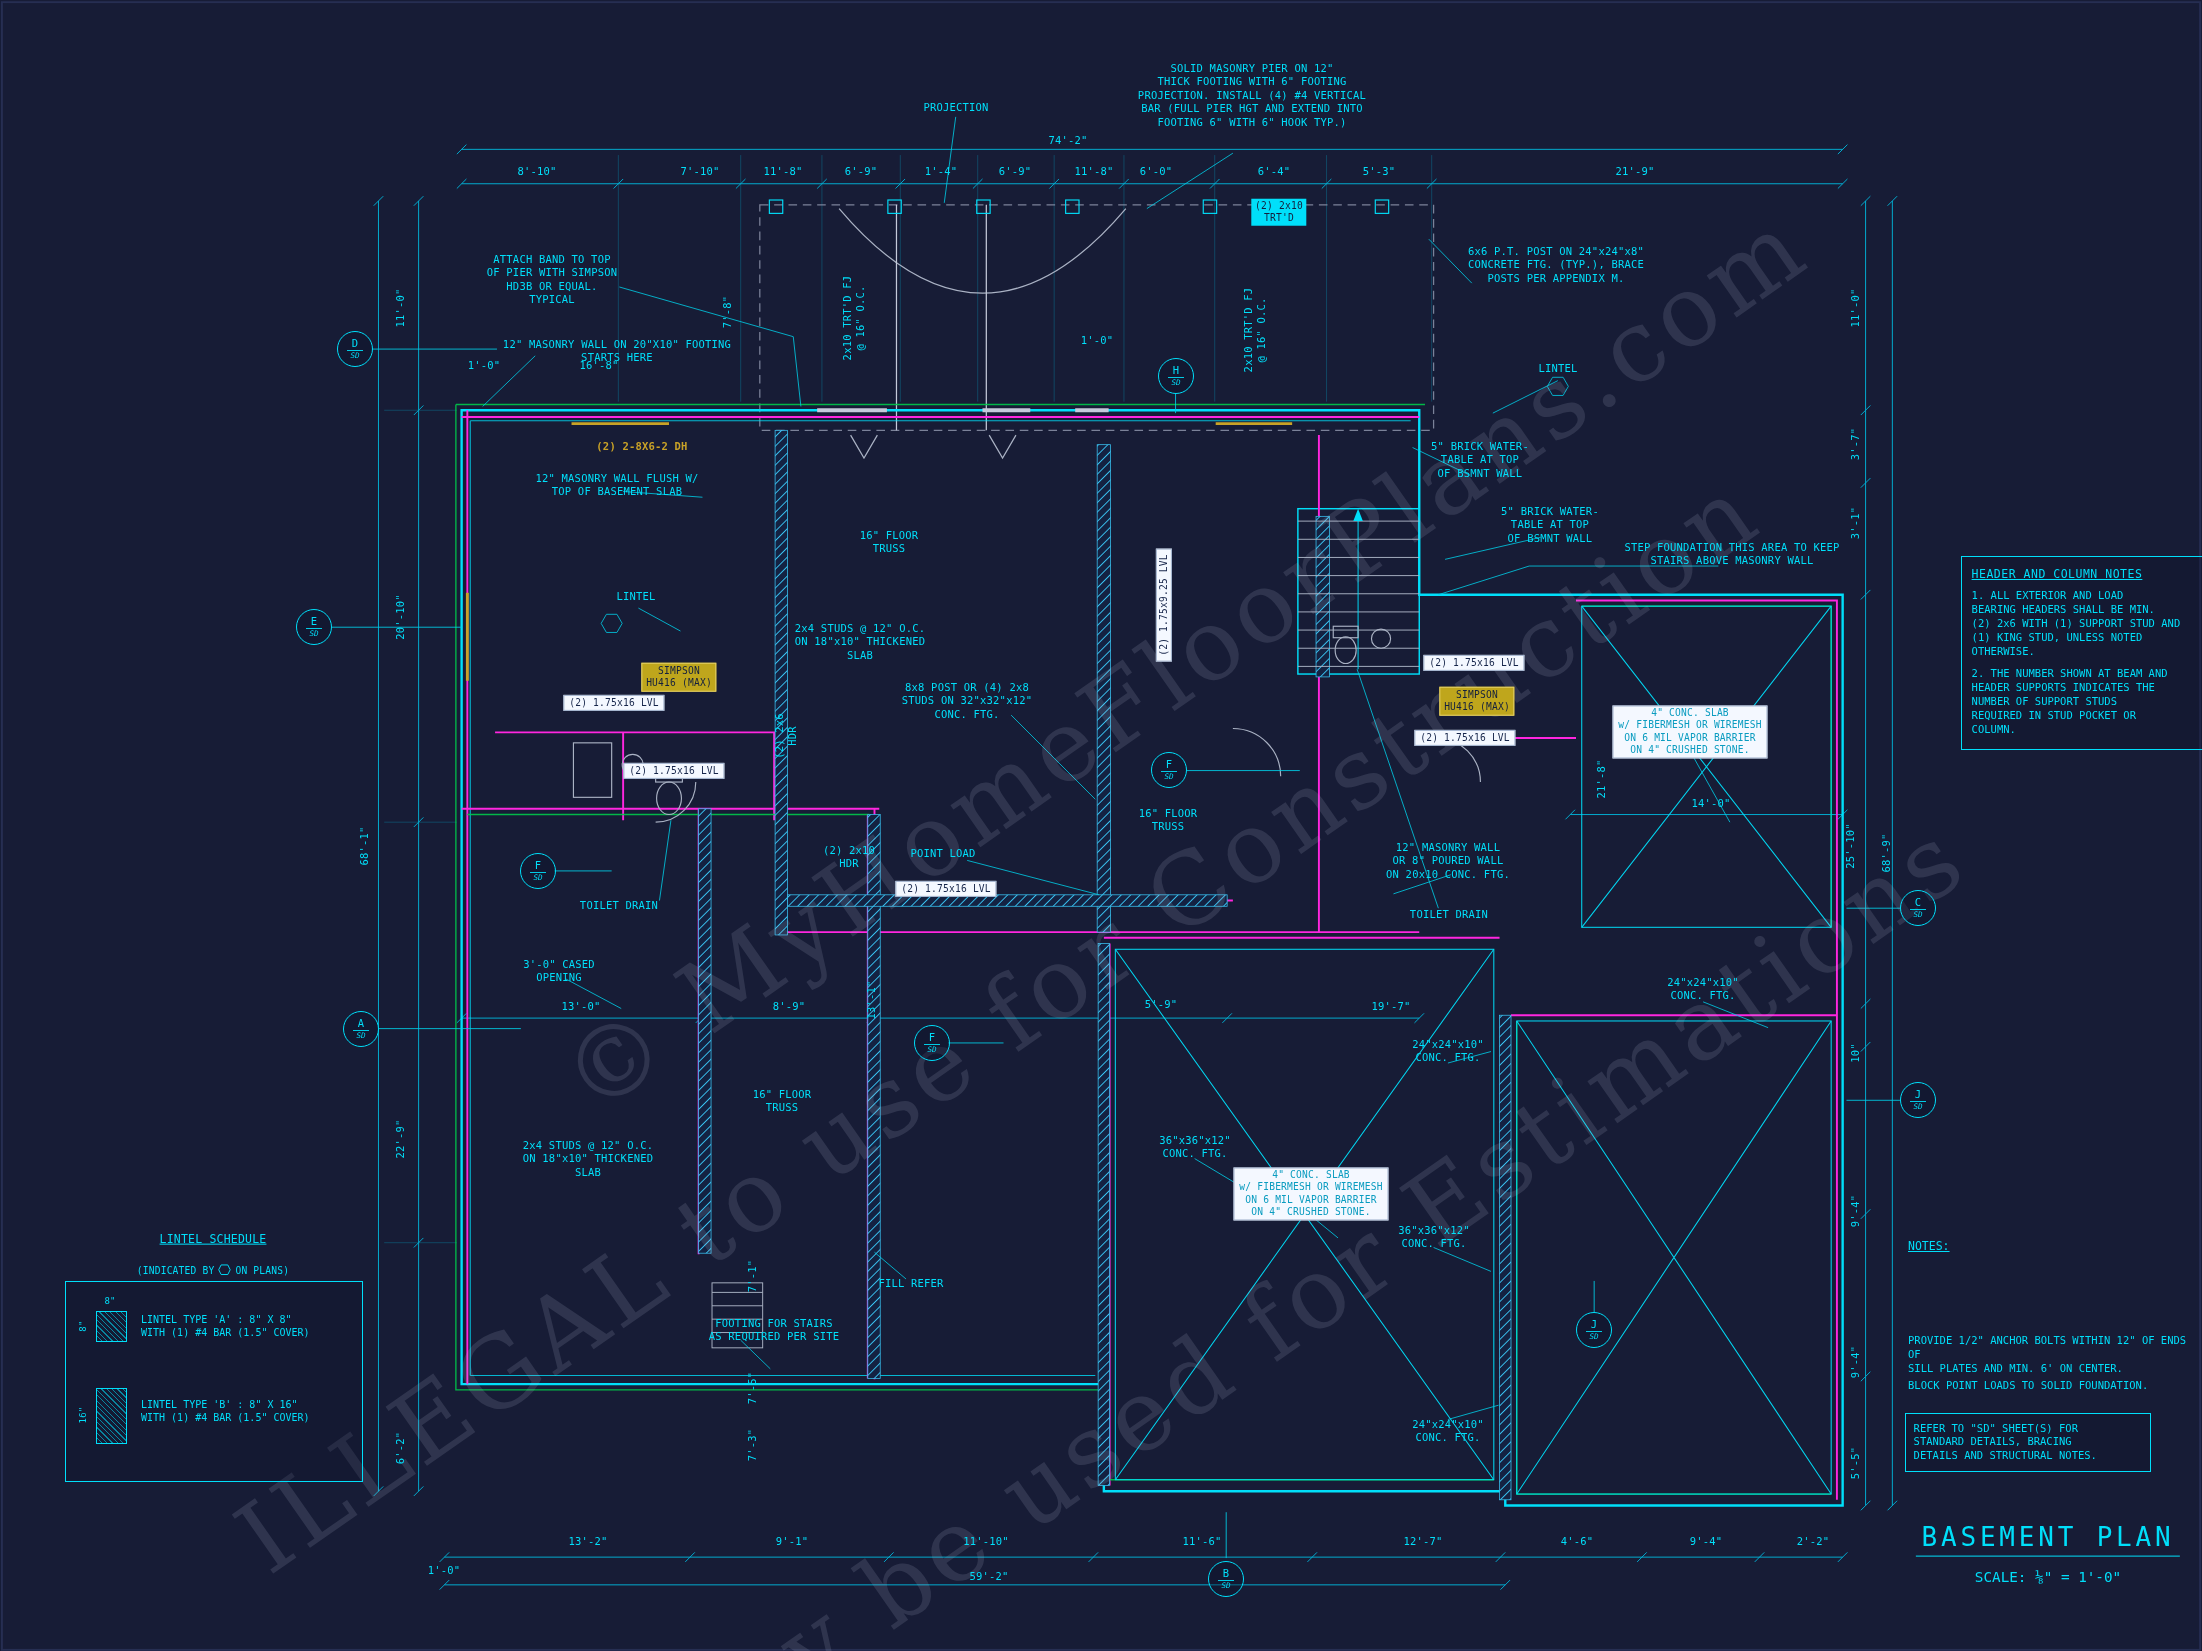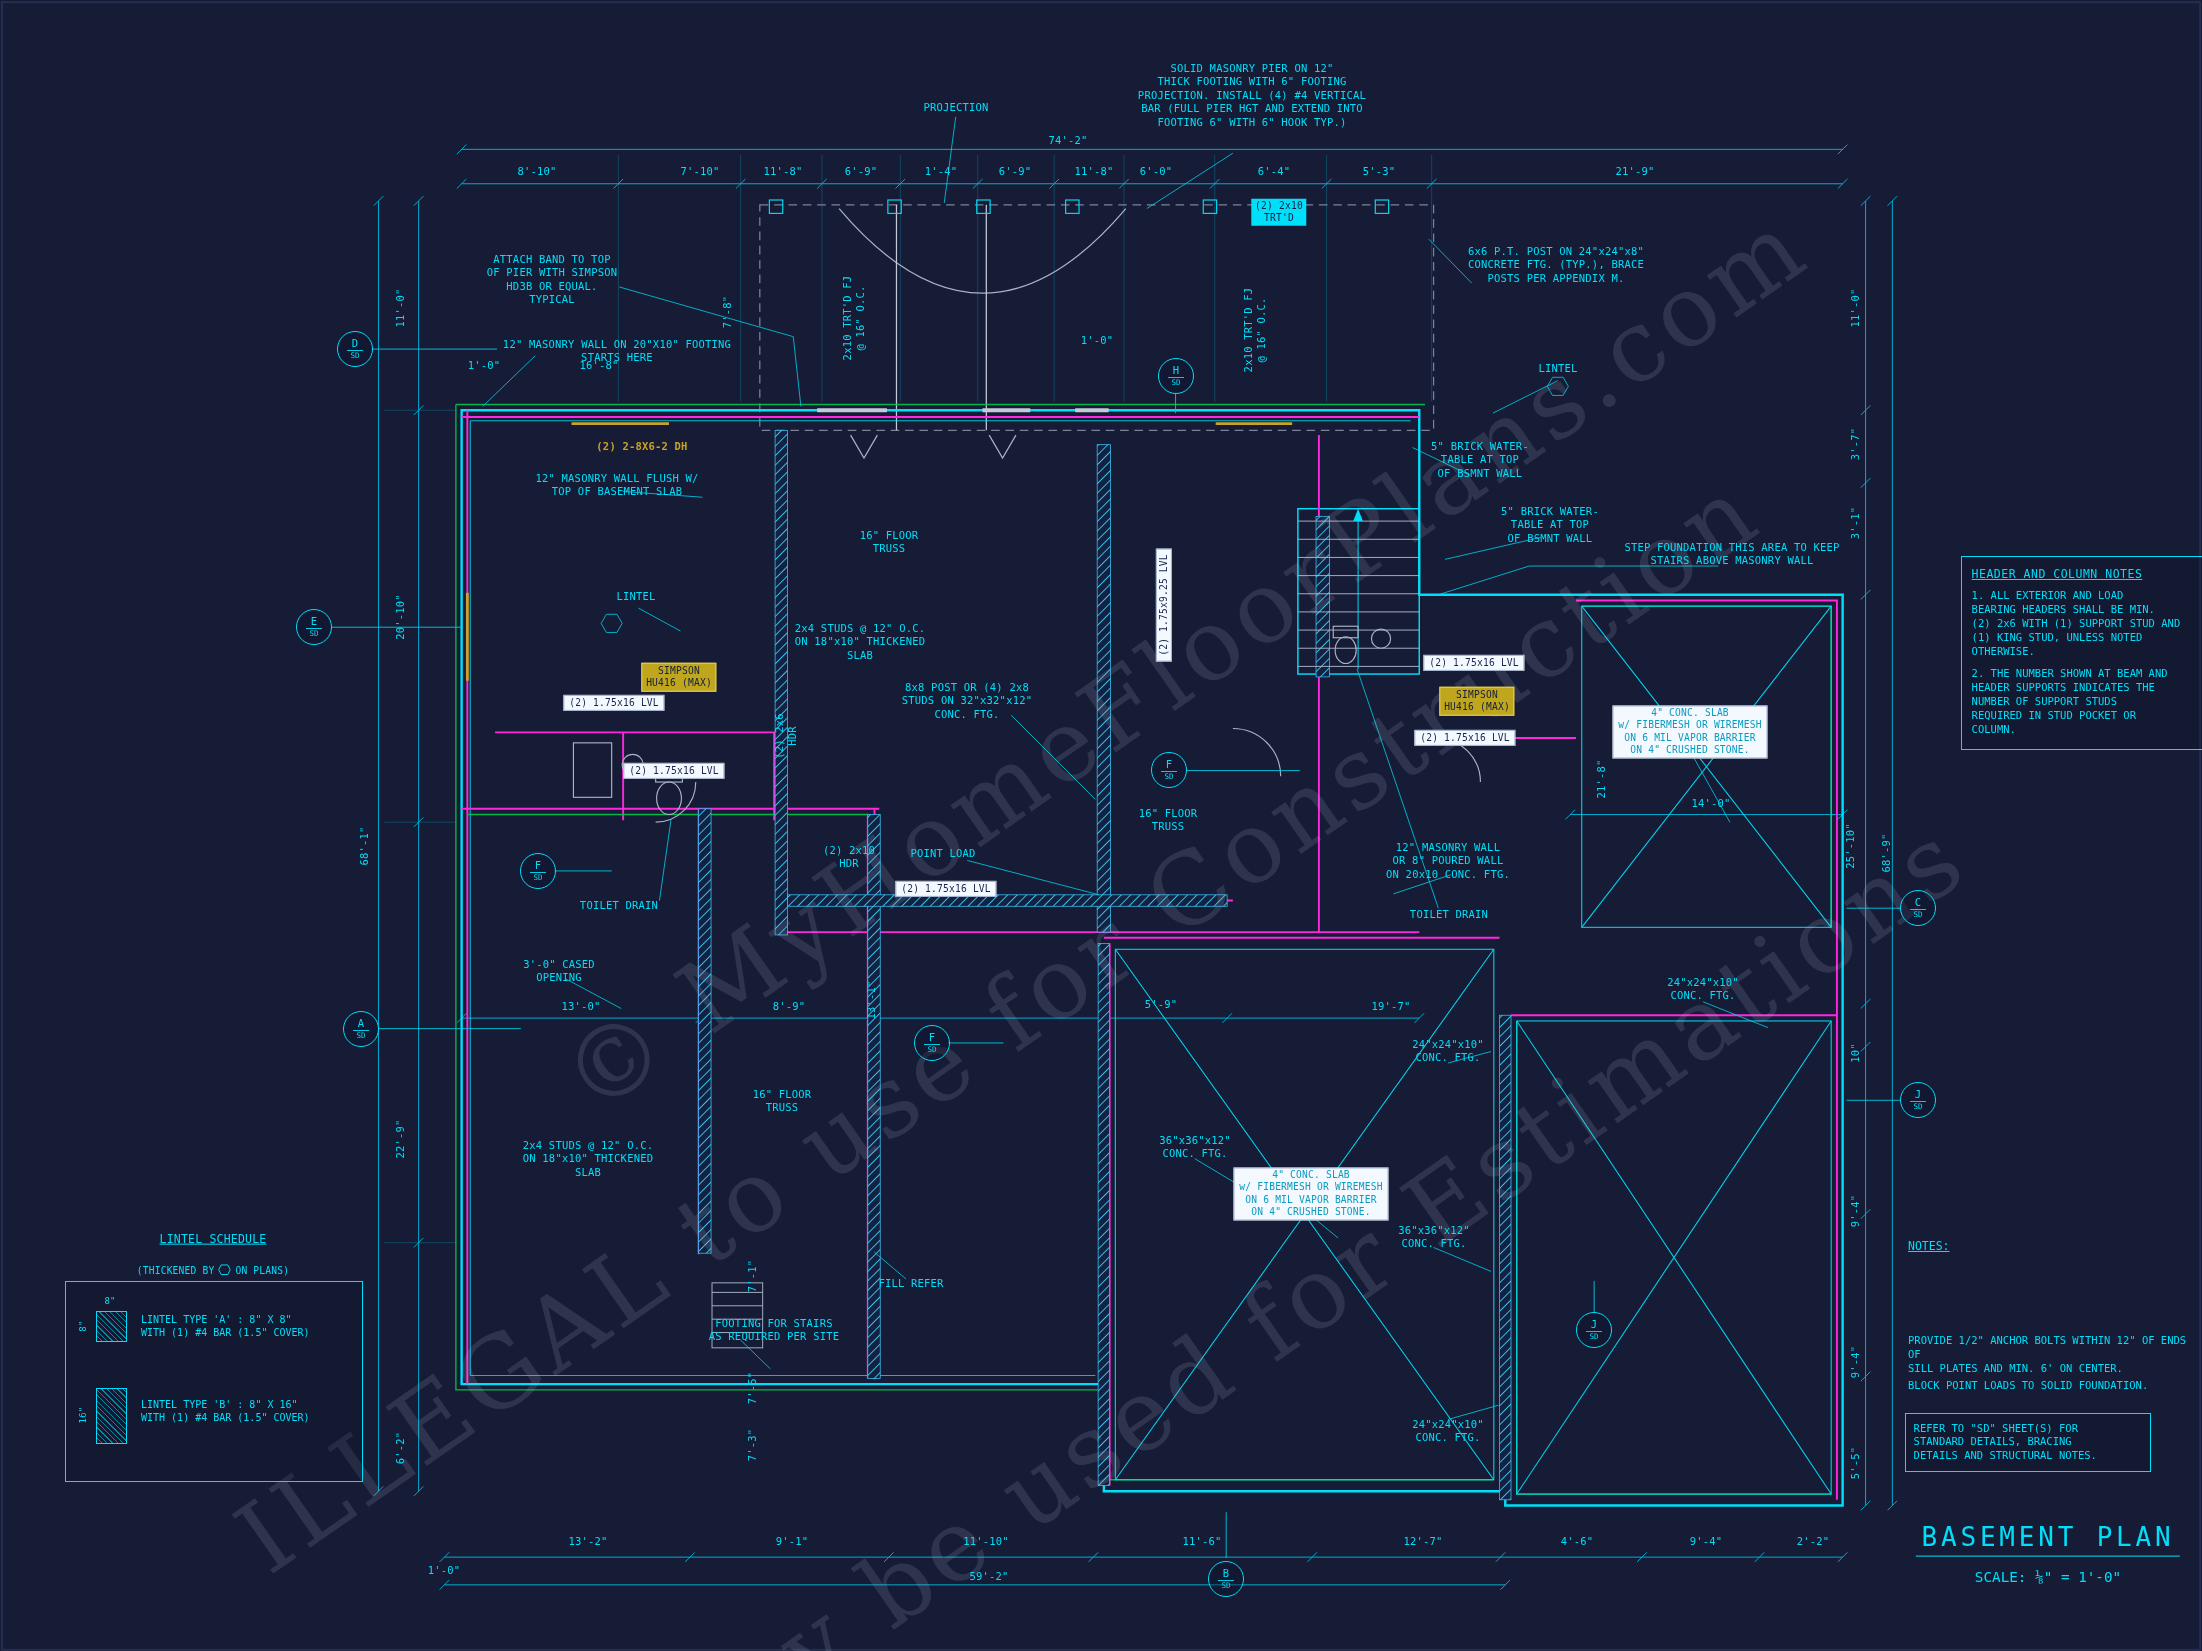--- a/index.html
+++ b/index.html
@@ -15,21 +15,21 @@
   .rot{transform:translate(-50%,-50%) rotate(-90deg);}
   .gold{color:#c9a227;font-weight:bold;}
   .wbox{background:#f4f8ff;color:#16254a;border:1px solid #9fb0cc;padding:1px 4.8px;font-size:9.6px;}
   .teal{color:#0a9cc0;}
   .ybox{background:#bfa61c;color:#14203e;border:1px solid #e6d169;padding:1px 3.8px;font-size:9.6px;}
   .cbox{background:#00dffa;color:#14203e;padding:1px 3.8px;font-size:9.6px;}
   .marker{position:absolute;width:34px;height:34px;border:1.4px solid #00dffa;border-radius:50%;
           display:flex;flex-direction:column;align-items:center;justify-content:center;
           transform:translate(-50%,-50%);color:#00dffa;background:rgba(10,16,40,.35);}
   .m-letter{font-size:10.5px;line-height:1.1;border-bottom:1px solid rgba(0,223,250,.9);padding:0 4.8px 1px;}
-  .m-sub{font-size:7.6px;line-height:1.1;padding-top:1px;}
+  .m-sub{font-size:7.6px;line-height:1.1;padding-top:1px;font-style:italic;}
   .panel{position:absolute;border:1px solid #00dffa;color:#00dffa;background:rgba(10,16,40,.25);}
   .panel .p-title{font-size:11.5px;text-decoration:underline;letter-spacing:0.5px;margin-bottom:8.6px;}
   .panel p{margin:0 0 8.6px 0;font-size:10.5px;line-height:1.32;white-space:pre-line;}
   .note{position:absolute;color:#00dffa;font-size:10.5px;line-height:1.34;white-space:pre-line;text-align:left;}
   .note-title{font-size:11.5px;text-decoration:underline;}
   .hatchbox{position:absolute;border:1px solid #00dffa;
             background:repeating-linear-gradient(45deg,transparent 0 2.9px,rgba(0,223,250,.55) 2.9px 3.8px);}
   .big-title{position:absolute;left:2048px;top:1539px;transform:translate(-50%,-50%);font-size:26px;
              letter-spacing:3.8px;color:#00dffa;border-bottom:1.9px solid #00dffa;padding:0 5.7px 3.8px;white-space:nowrap;}
   .scale-line{position:absolute;left:2048px;top:1577px;transform:translate(-50%,-50%);font-size:14.3px;
@@ -377,21 +377,21 @@
 SILL PLATES AND MIN. 6' ON CENTER.</div>
   <div class="note" style="left:1908px;top:1378px;width:292px">BLOCK POINT LOADS TO SOLID FOUNDATION.</div>
   <div class="panel" style="left:1905px;top:1413px;width:229px;padding:7.6px">
     <p style="margin:0">REFER TO "SD" SHEET(S) FOR
 STANDARD DETAILS, BRACING
 DETAILS AND STRUCTURAL NOTES.</p>
   </div>
 
   <div class="lbl" style="left:213px;top:1239px;font-size:11.5px;text-decoration:underline">LINTEL SCHEDULE</div>
   <div class="lbl" style="left:213px;top:1265px;font-size:9.6px">
-    <span>(THICKENED BY</span><svg class="hex-ico" width="13.4" height="11.5" viewBox="0 0 14 12">
+    <span>(INDICATED BY</span><svg class="hex-ico" width="13.4" height="11.5" viewBox="0 0 14 12">
         <polygon points="3.5,1 10.5,1 13,6 10.5,11 3.5,11 1,6" fill="none" stroke="#00dffa" stroke-width="1"></polygon>
       </svg><span>ON PLANS)</span>
   </div>
   <div class="panel" style="left:65px;top:1281px;width:296px;height:199px"></div>
   <div class="hatchbox" style="left:96px;top:1311px;width:29px;height:29px"></div>
   <div class="lbl" style="left:110px;top:1302px;font-size:9px">8"</div>
   <div class="lbl rot" style="left:84px;top:1326px;font-size:9px">8"</div>
   <div class="note" style="left:141px;top:1313px;font-size:10px">LINTEL TYPE 'A' : 8" X 8"
 WITH (1) #4 BAR (1.5" COVER)</div>
   <div class="hatchbox" style="left:96px;top:1388px;width:29px;height:54px"></div>

